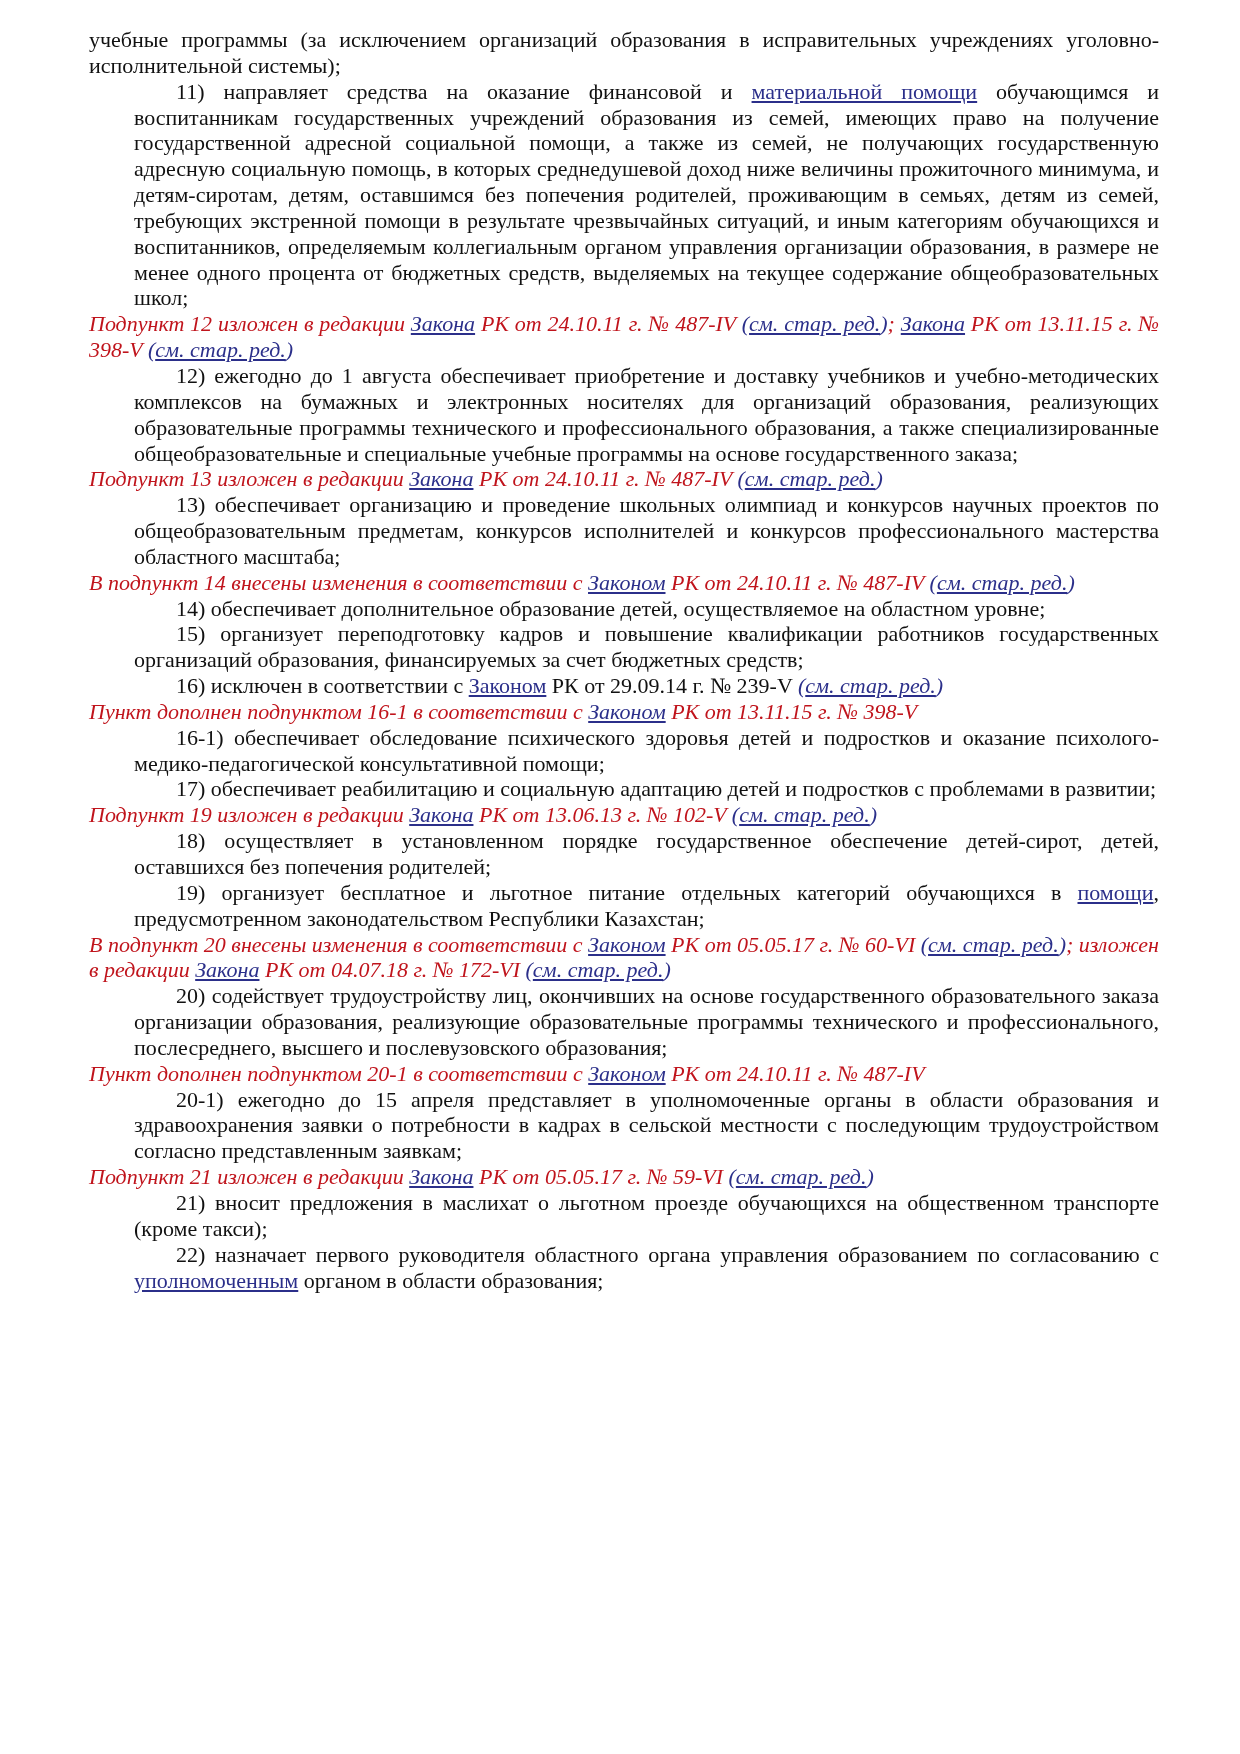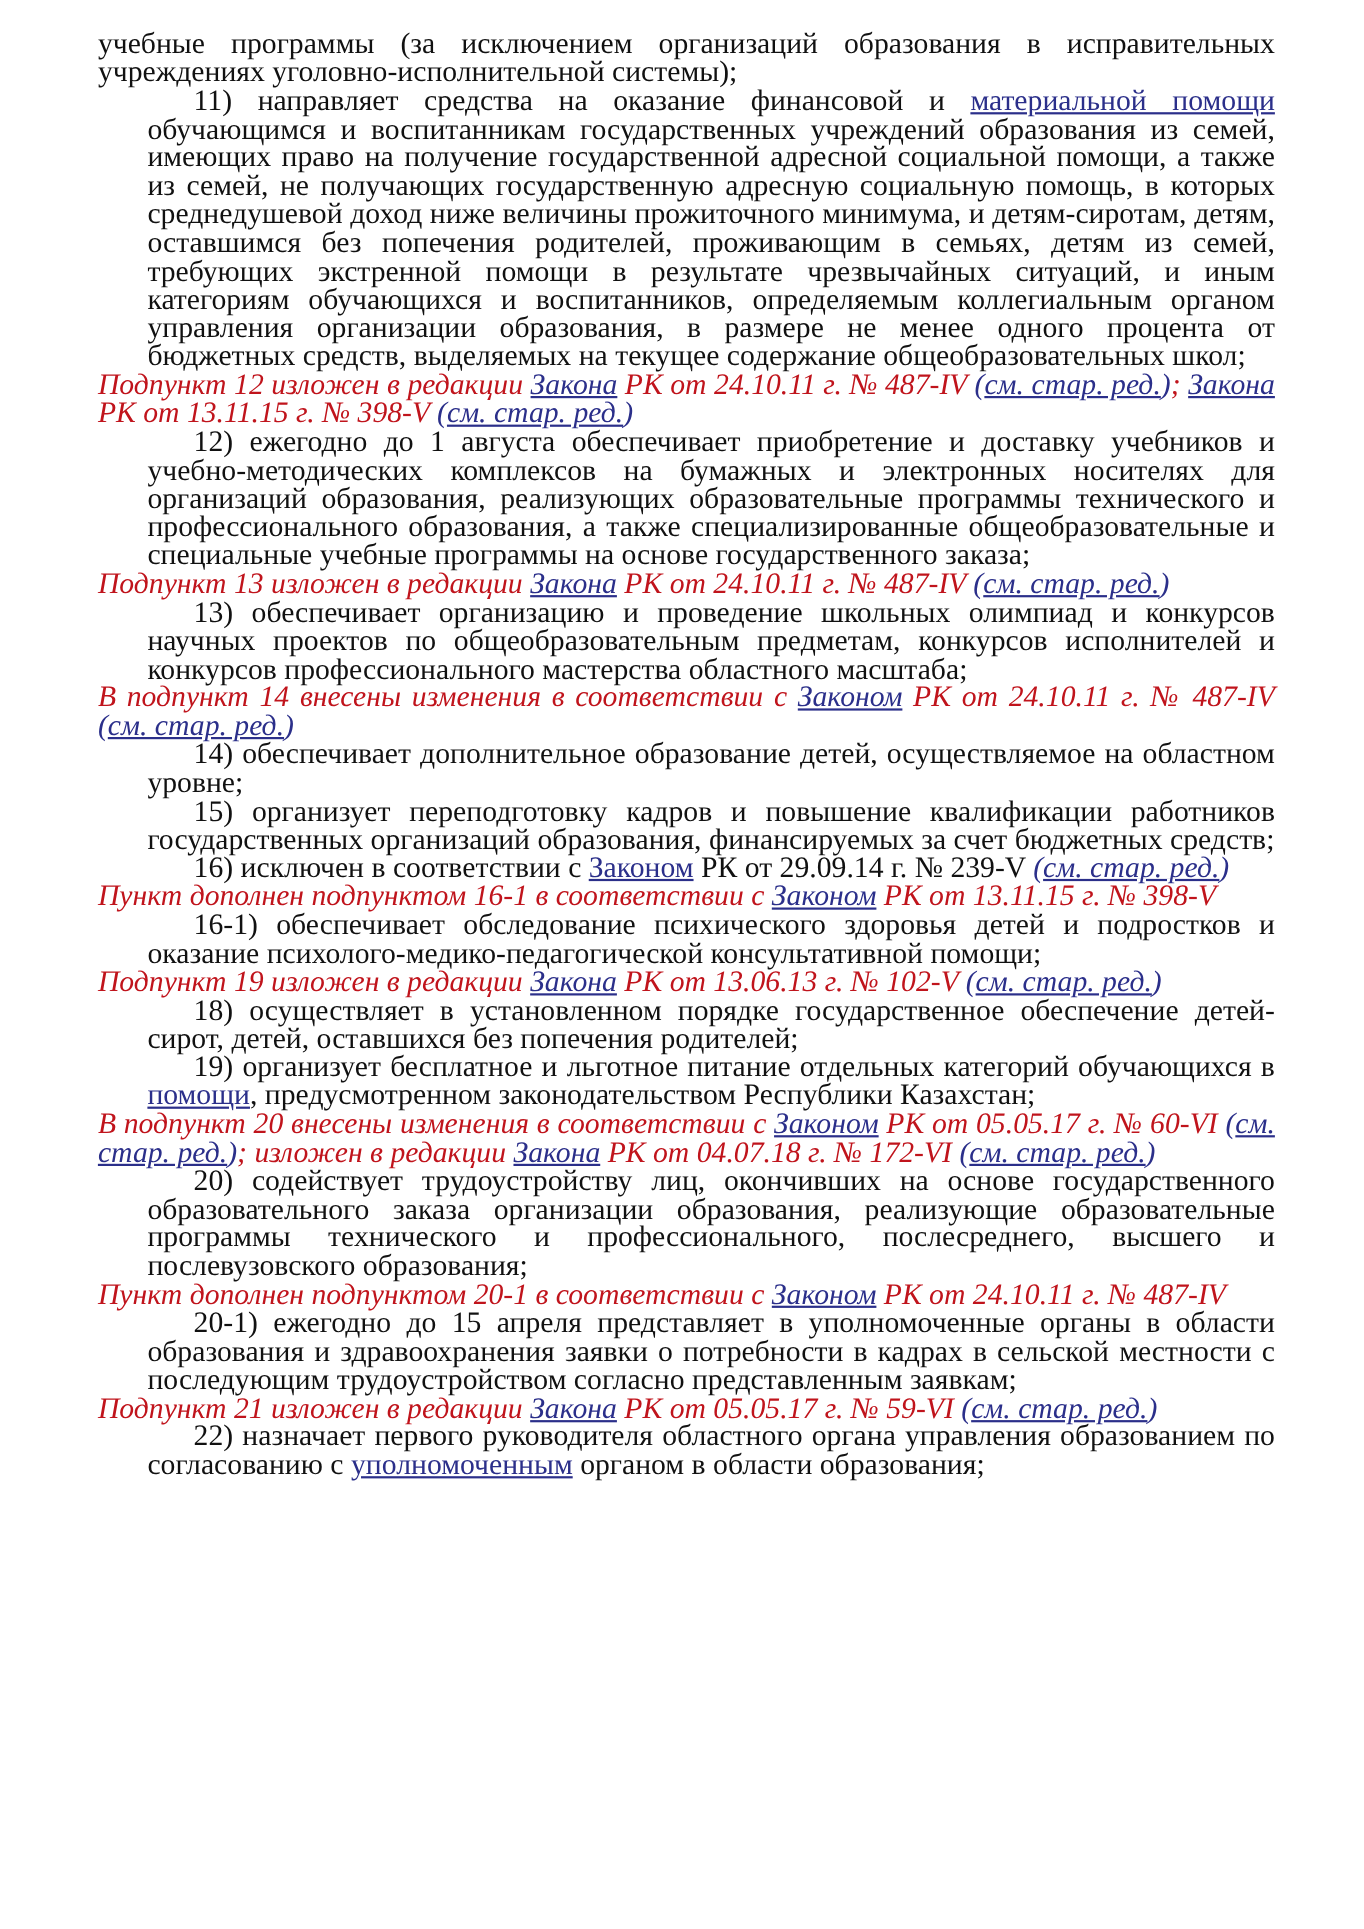--- a/index.html
+++ b/index.html
@@ -1,20 +1,20 @@
 <!DOCTYPE html>
 <html><head>
   <meta charset="utf-8">
   <style>
     html, body { margin: 0; padding: 0; background: #ffffff; }
     body { width: 1240px; height: 1754px; overflow: hidden; position: relative; }
     .page {
       position: absolute; left: 89px; top: 27px; width: 1070px;
       font-family: "Liberation Serif", "DejaVu Serif", serif;
-      font-size: 27px; line-height: 25.85px; color: #111111;
+      font-size: 22px; line-height: 25.85px; color: #111111;
       text-align: justify;
     }
     .p { margin: 0; }
     .p.indent { text-indent: 42px; margin-left: 45px; }
     .note { color: #c0141c; font-style: italic; text-align: left; }
     .note.just { text-align: justify; }
     a.link { color: #2b2f8a; text-decoration: underline; text-underline-offset: 2px; }
     a.oldref { color: #2b2f8a; text-decoration: underline; font-style: italic; }
     .paren-blue { color: #2b2f8a; font-style: italic; }
   </style>
@@ -27,22 +27,24 @@
     <p class="p note just"><span>Подпункт 12 изложен в редакции </span><a class="link">Закона</a><span> РК от 24.10.11 г. № 487-IV </span><span class="paren-blue">(</span><a class="oldref">см. стар. ред.</a><span class="paren-blue">)</span><span>; </span><a class="link">Закона</a><span> РК от 13.11.15 г. № 398-V </span><span class="paren-blue">(</span><a class="oldref">см. стар. ред.</a><span class="paren-blue">)</span></p>
     <p class="p indent"><span>12) ежегодно до 1 августа обеспечивает приобретение и доставку учебников и учебно-методических комплексов на бумажных и электронных носителях для организаций образования, реализующих образовательные программы технического и профессионального образования, а также специализированные общеобразовательные и специальные учебные программы на основе государственного заказа;</span></p>
     <p class="p note"><span>Подпункт 13 изложен в редакции </span><a class="link">Закона</a><span> РК от 24.10.11 г. № 487-IV </span><span class="paren-blue">(</span><a class="oldref">см. стар. ред.</a><span class="paren-blue">)</span></p>
     <p class="p indent"><span>13) обеспечивает организацию и проведение школьных олимпиад и конкурсов научных проектов по общеобразовательным предметам, конкурсов исполнителей и конкурсов профессионального мастерства областного масштаба;</span></p>
     <p class="p note just"><span>В подпункт 14 внесены изменения в соответствии с </span><a class="link">Законом</a><span> РК от 24.10.11 г. № 487-IV </span><span class="paren-blue">(</span><a class="oldref">см. стар. ред.</a><span class="paren-blue">)</span></p>
     <p class="p indent"><span>14) обеспечивает дополнительное образование детей, осуществляемое на областном уровне;</span></p>
     <p class="p indent"><span>15) организует переподготовку кадров и повышение квалификации работников государственных организаций образования, финансируемых за счет бюджетных средств;</span></p>
     <p class="p indent"><span>16) исключен в соответствии с </span><a class="link">Законом</a><span> РК от 29.09.14 г. № 239-V </span><span class="paren-blue">(</span><a class="oldref">см. стар. ред.</a><span class="paren-blue">)</span></p>
     <p class="p note"><span>Пункт дополнен подпунктом 16-1 в соответствии с </span><a class="link">Законом</a><span> РК от 13.11.15 г. № 398-V</span></p>
     <p class="p indent"><span>16-1) обеспечивает обследование психического здоровья детей и подростков и оказание психолого-медико-педагогической консультативной помощи;</span></p>
+    <p class="p indent"><span>17) обеспечивает реабилитацию и социальную адаптацию детей и подростков с проблемами в развитии;</span></p>
     <p class="p note"><span>Подпункт 19 изложен в редакции </span><a class="link">Закона</a><span> РК от 13.06.13 г. № 102-V </span><span class="paren-blue">(</span><a class="oldref">см. стар. ред.</a><span class="paren-blue">)</span></p>
     <p class="p indent"><span>18) осуществляет в установленном порядке государственное обеспечение детей-сирот, детей, оставшихся без попечения родителей;</span></p>
     <p class="p indent"><span>19) организует бесплатное и льготное питание отдельных категорий обучающихся в </span><a class="link">помощи</a><span>, предусмотренном законодательством Республики Казахстан;</span></p>
     <p class="p note just"><span>В подпункт 20 внесены изменения в соответствии с </span><a class="link">Законом</a><span> РК от 05.05.17 г. № 60-VI </span><span class="paren-blue">(</span><a class="oldref">см. стар. ред.</a><span class="paren-blue">)</span><span>; изложен в редакции </span><a class="link">Закона</a><span> РК от 04.07.18 г. № 172-VI </span><span class="paren-blue">(</span><a class="oldref">см. стар. ред.</a><span class="paren-blue">)</span></p>
     <p class="p indent"><span>20) содействует трудоустройству лиц, окончивших на основе государственного образовательного заказа организации образования, реализующие образовательные программы технического и профессионального, послесреднего, высшего и послевузовского образования;</span></p>
     <p class="p note"><span>Пункт дополнен подпунктом 20-1 в соответствии с </span><a class="link">Законом</a><span> РК от 24.10.11 г. № 487-IV</span></p>
     <p class="p indent"><span>20-1) ежегодно до 15 апреля представляет в уполномоченные органы в области образования и здравоохранения заявки о потребности в кадрах в сельской местности с последующим трудоустройством согласно представленным заявкам;</span></p>
     <p class="p note"><span>Подпункт 21 изложен в редакции </span><a class="link">Закона</a><span> РК от 05.05.17 г. № 59-VI </span><span class="paren-blue">(</span><a class="oldref">см. стар. ред.</a><span class="paren-blue">)</span></p>
+    <p class="p indent"><span>21) вносит предложения в маслихат о льготном проезде обучающихся на общественном транспорте (кроме такси);</span></p>
     <p class="p indent"><span>22) назначает первого руководителя областного органа управления образованием по согласованию с </span><a class="link">уполномоченным</a><span> органом в области образования;</span></p>
   </div>
 
 </body></html>

